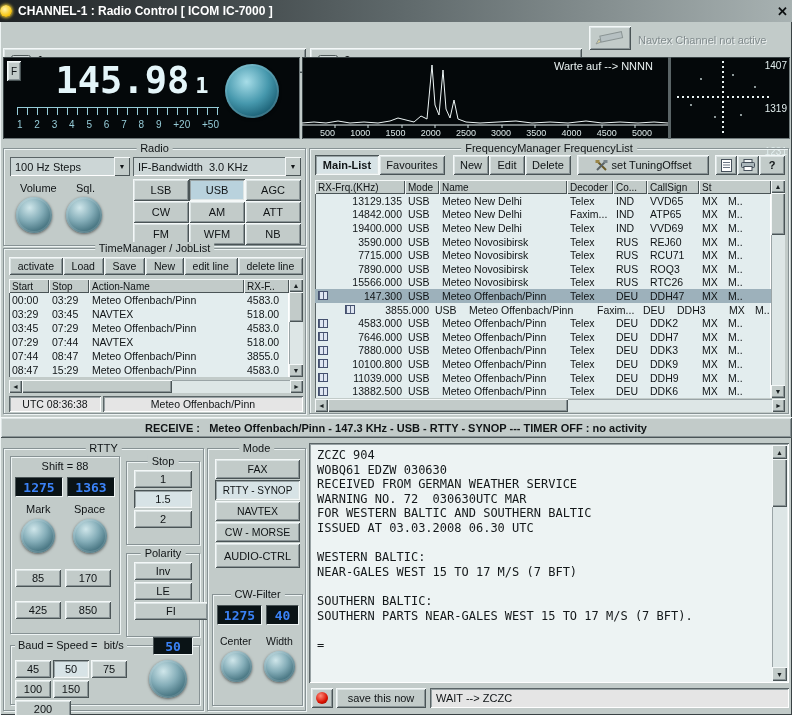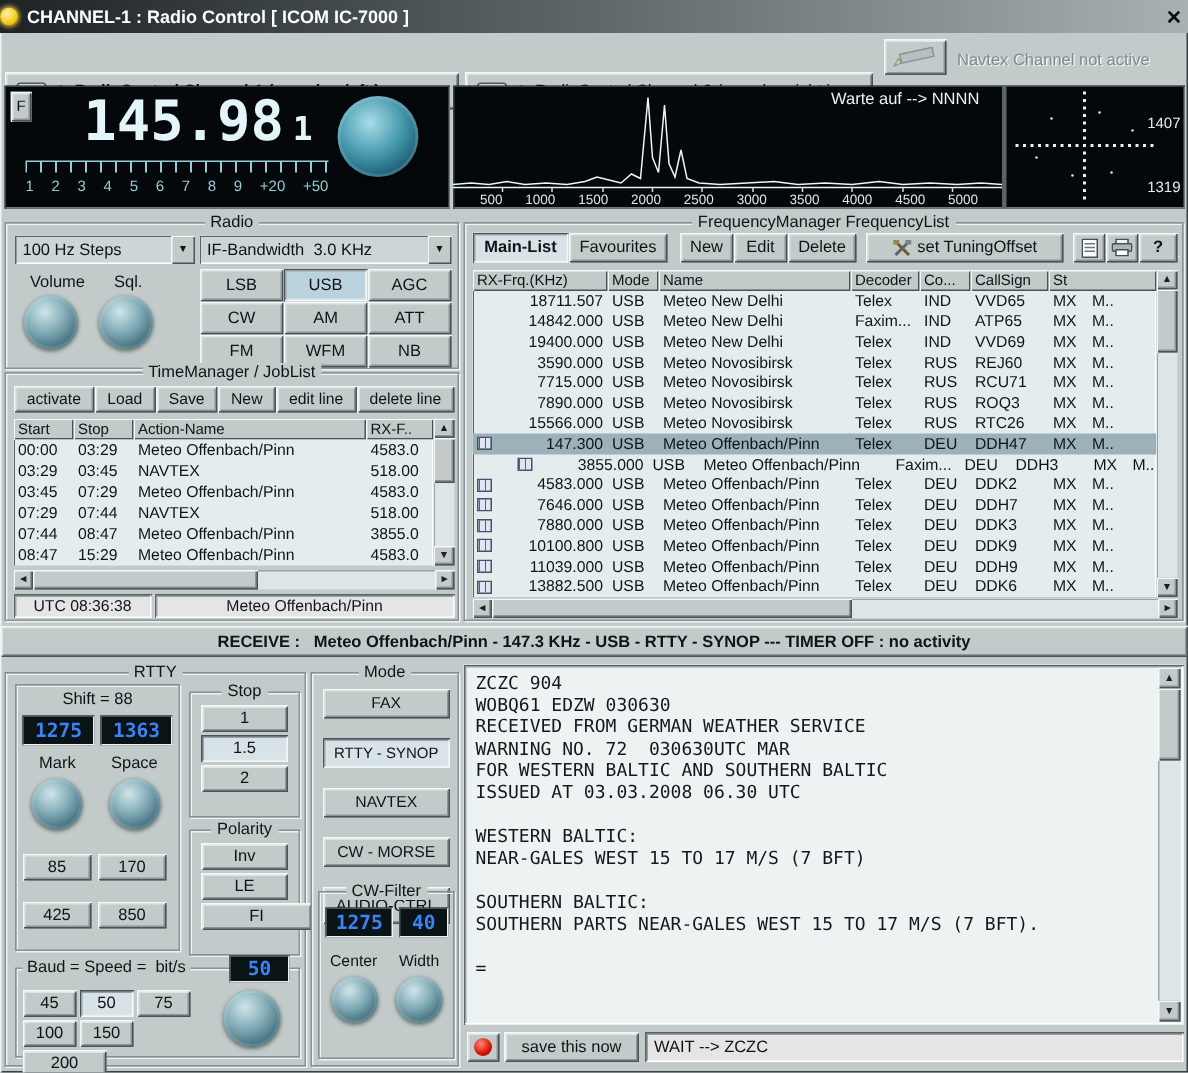--- a/index.html
+++ b/index.html
@@ -199,21 +199,21 @@
       <line x1="6" y1="40" x2="98" y2="40" stroke="#e8f2f2" stroke-width="2" stroke-dasharray="2,3"></line>
       <g fill="#cfdede">
           <circle cx="30" cy="22" r="0.9"></circle>
           <circle cx="70" cy="58" r="0.9"></circle>
           <circle cx="44" cy="60" r="0.9"></circle>
           <circle cx="62" cy="18" r="0.9"></circle>
           <circle cx="20" cy="48" r="0.9"></circle>
           <circle cx="84" cy="30" r="0.9"></circle>
         </g>
     </svg>
-    <div class="scopenums" style="right:3px;top:20px;height:74px;gap:32px;">
+    <div class="scopenums" style="right:3px;top:3px;height:74px;gap:32px;">
 
     <span>1407</span>
         <span>1319</span>
         <span>1231</span>
       </div>
   </div>
 
   <div class="grp" style="left:3px;top:148px;width:303px;height:98px;">
     <span class="glabel">Radio</span>
     <div class="combo" style="left:6px;top:8px;width:120px;height:19px;">
@@ -380,21 +380,21 @@
         <span class="th" style="width:34px;">Co...</span>
         <span class="th" style="width:52px;">CallSign</span>
         <span class="th" style="flex:1;">St</span>
       </div>
       <div class="tbody" style="height:204px;">
 
           <div class="trow" style="height:13.6px;">
             <span class="c ci">
               <span class="rowicon"></span>
             </span>
-            <span class="c cf">18711.507</span>
+            <span class="c cf">13129.135</span>
             <span class="c cm">USB</span>
             <span class="c cn">Meteo New Delhi</span>
             <span class="c cd">Telex</span>
             <span class="c cc">IND</span>
             <span class="c cs">VVD65</span>
             <span class="c cst">MX</span>
             <span class="c cmm">M..</span>
           </div>
 
           <div class="trow" style="height:13.6px;">
@@ -675,21 +675,21 @@
           <button class="btn rel" style="width:36px;height:18px;">150</button>
 
           <button class="btn rel" style="width:56px;height:18px;">200</button>
         </div>
       <div class="knob" style="left:138px;top:14px;width:38px;height:38px;"></div>
     </div>
   </div>
 
   <div class="grp" style="left:207px;top:448px;width:99px;height:263px;">
     <span class="glabel">Mode</span>
-    <div class="abs" style="left:7px;top:10px;width:85px;display:flex;flex-direction:column;gap:13px;">
+    <div class="abs" style="left:7px;top:10px;width:85px;display:flex;flex-direction:column;gap:1px;">
 
         <button class="btn rel" style="width:85px;height:20px;font-size:10.5px;">FAX</button>
 
         <button class="btn rel active" style="width:85px;height:20px;font-size:10px;">RTTY - SYNOP</button>
 
         <button class="btn rel" style="width:85px;height:20px;font-size:10.5px;">NAVTEX</button>
 
         <button class="btn rel" style="width:85px;height:20px;font-size:10.5px;">CW - MORSE</button>
 
         <button class="btn rel" style="width:85px;height:25px;font-size:11px;">AUDIO-CTRL</button>

